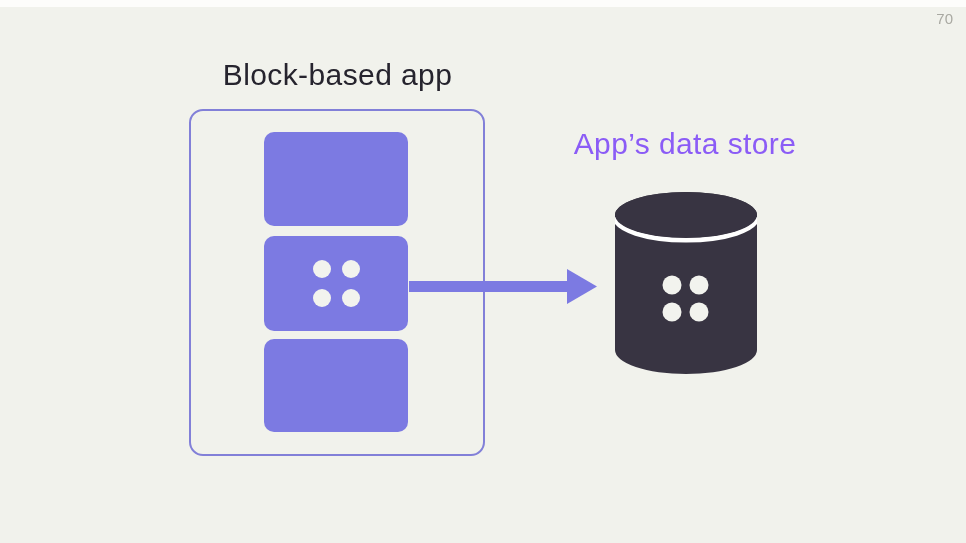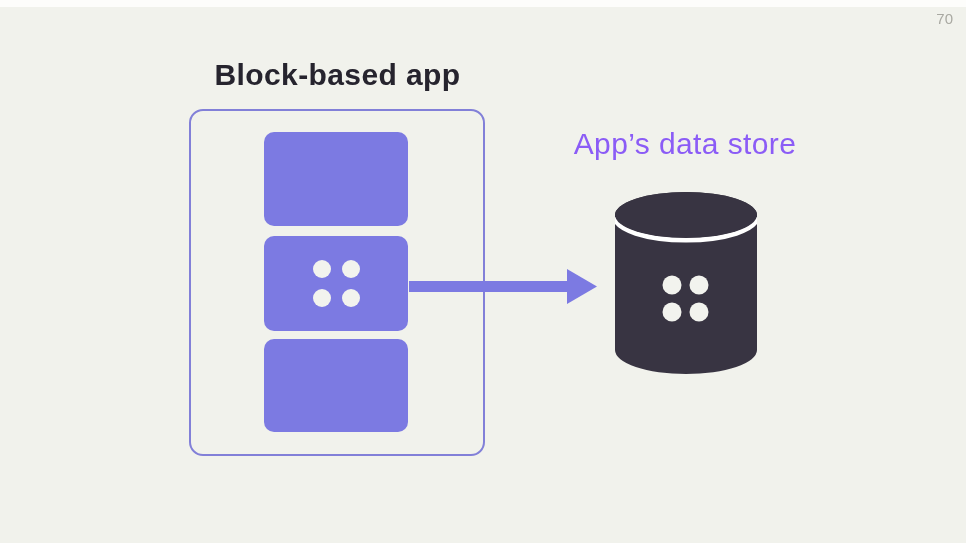--- a/index.html
+++ b/index.html
@@ -27,21 +27,21 @@
     color: #a9a9a2;
     margin-left: 24px;
   }
 
   .app-title {
     position: absolute;
     left: 189px; top: 58px;
     width: 297px;
     text-align: center;
     font-size: 30px;
-    font-weight: 700;
+    font-weight: 400;
     letter-spacing: 0.4px;
     color: #26242e;
   }
 
   .app-container {
     position: absolute;
     left: 189px; top: 109px;
     width: 296px; height: 347px;
     border: 2px solid #8280d8;
     border-radius: 14px;

